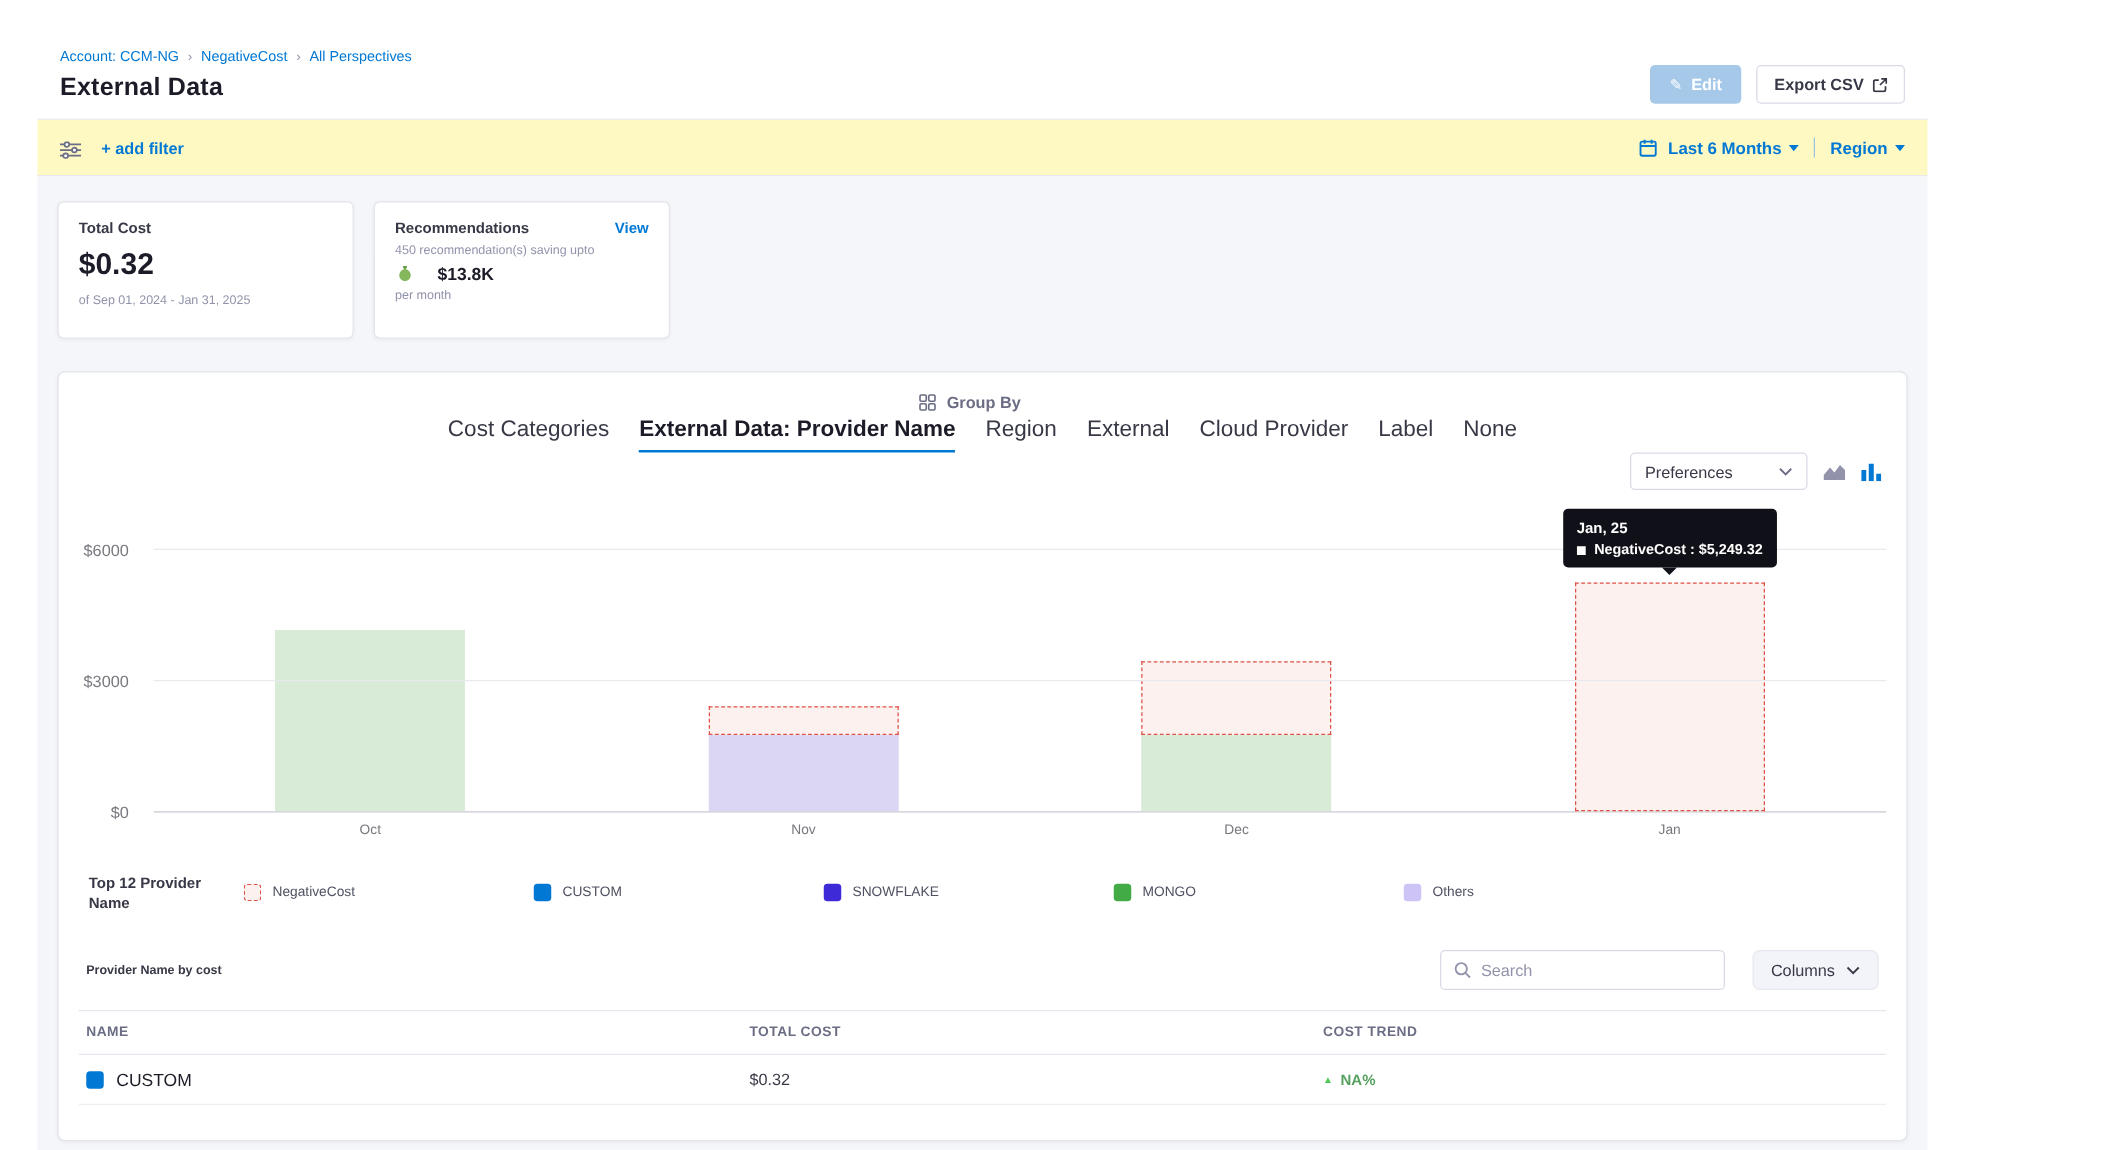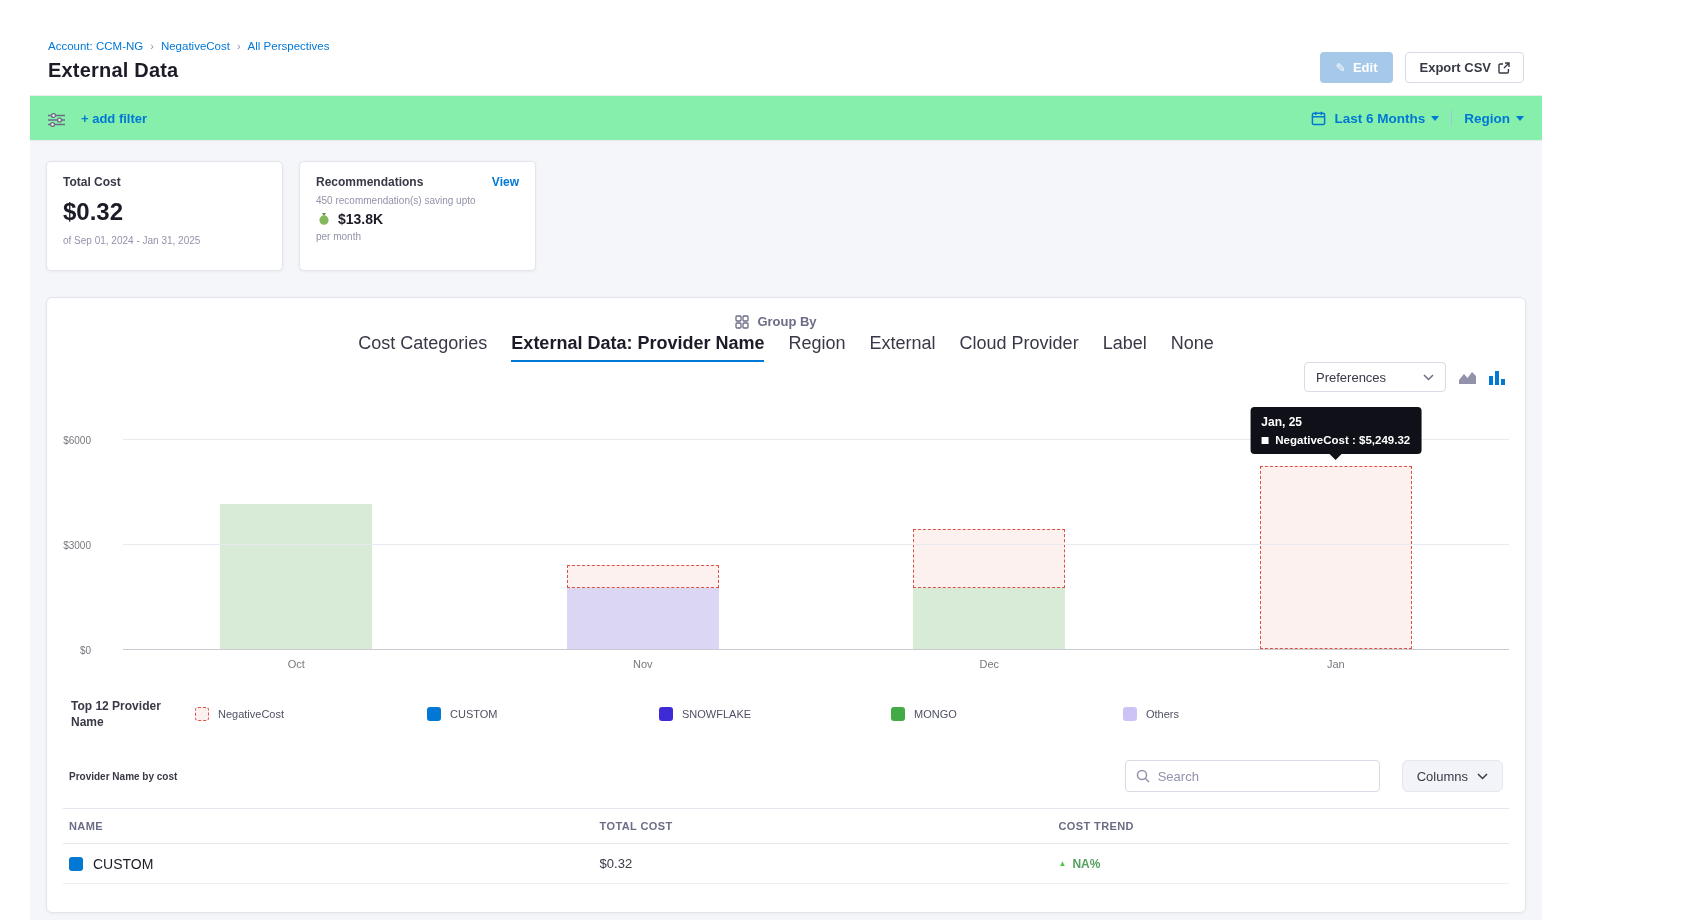--- a/index.html
+++ b/index.html
@@ -14,42 +14,42 @@
   .crumb-sep { color:#9293ab; font-size:11px; }
   .title { font-size:20px; font-weight:bold; color:#1c1c28; letter-spacing:.2px; }
   .actions { display:flex; gap:12px; padding-top:12px; }
   .btn { display:flex; align-items:center; gap:7px; height:31px; border-radius:4px; font-size:13px; font-weight:bold;
          font-family:inherit; cursor:pointer; }
   .btn-edit { background:#a6c9ea; color:#fff; border:none; padding:0 16px; }
   .pencil-icon { font-size:12px; }
   .btn-export { background:#fff; color:#383946; border:1px solid #d9dae6; padding:0 13px; }
 
   
-  .filter-bar { display:flex; align-items:center; height:46px; padding:0 18px; background:#86efac;
+  .filter-bar { display:flex; align-items:center; height:46px; padding:0 18px; background:#fef9c3;
                 border-top:1px solid #ebecf2; border-bottom:1px solid #e8e9f0; }
   .sliders { display:flex; margin-top:3px; cursor:pointer; }
   .add-filter { color:#0278d5; font-size:13px; font-weight:bold; margin-left:16px; cursor:pointer; text-decoration:none; }
   .time-controls { margin-left:auto; display:flex; align-items:center; gap:8px; }
   .time-link { display:flex; align-items:center; gap:6px; color:#0278d5; font-size:13.5px; font-weight:bold;
                cursor:pointer; text-decoration:none; }
   .tri { width:0; height:0; border:4px solid transparent; border-top:5px solid #0278d5; margin-top:4px; }
   .vdiv { width:1px; height:16px; background:#9fc3e4; margin:0 4px; }
 
   
   .content { background:#f4f6f9; padding:20px 16px 0; height:782px; overflow:hidden; }
   .cards-row { display:flex; gap:16px; margin-bottom:26px; }
   .card { background:#fff; border:1px solid #e4e5ec; border-radius:5px; padding:13px 16px; width:237px; height:110px;
           box-shadow:0 1px 3px rgba(96,97,112,.07); }
   .card-label { font-size:12px; font-weight:bold; color:#383946; }
   .card-value { font-size:24px; font-weight:bold; color:#1c1c28; margin-top:9px; }
   .card-sub { font-size:10px; color:#9293ab; margin-top:9px; }
   .card-top { display:flex; justify-content:space-between; align-items:center; }
   .view-link { font-size:12px; color:#0278d5; font-weight:bold; cursor:pointer; text-decoration:none; }
   .card .sub-tight { margin-top:6px; }
-  .card-amount { display:flex; align-items:center; gap:6px; margin-top:5px; font-size:14px; font-weight:bold; color:#1c1c28; }
+  .card-amount { display:flex; align-items:center; gap:18px; margin-top:5px; font-size:14px; font-weight:bold; color:#1c1c28; }
   .card-per { font-size:10px; color:#9293ab; margin-top:4px; }
 
   
   .panel { background:#fff; border:1px solid #e4e5ec; border-radius:6px; padding:16px; height:616px;
            box-shadow:0 1px 3px rgba(96,97,112,.07); }
 
   .groupby-row { display:flex; align-items:center; padding:0 4px;flex-direction:column; }
   .groupby-label { display:flex; align-items:center; gap:8px; color:#6b6d85; font-size:13px; font-weight:bold; margin-right:20px; }
   .gtabs { display:flex; gap:24px; align-items:center; }
   .gtab { font-size:18px; color:#383946; cursor:pointer; position:relative; padding:4px 0 8px; white-space:nowrap; }
@@ -57,21 +57,21 @@
   .gtab.active::after { content:''; position:absolute; left:0; right:0; bottom:0; height:2px; background:#0278d5; }
   .chart-controls { margin-left:auto; display:flex; align-items:center; gap:12px; }
   .prefs-select { width:142px; height:30px; border:1px solid #d9dae6; border-radius:4px; background:#fff;
                   display:flex; align-items:center; justify-content:space-between; padding:0 11px;
                   font-size:13px; color:#383946; cursor:pointer; }
   .cticon { display:flex; cursor:pointer; }
 
   
   .chart { position:relative; margin-top:48px; padding-left:60px; }
   .yticks { position:absolute; left:0; top:0; width:50px; height:210px; }
-  .ytick { position:absolute; right:22px; transform:translateY(50%); font-size:10px; color:#77787e; }
+  .ytick { position:absolute; right:10px; transform:translateY(50%); font-size:13px; color:#77787e; }
   .plot { position:relative; height:210px; border-bottom:1.5px solid #c9cad2; }
   .gridline { position:absolute; left:0; right:0; height:1px; background:#e9e9f0; }
   .bars { position:absolute; left:0; right:0; top:0; bottom:0; }
   .bar-slot { position:absolute; bottom:0; top:0; width:152px; transform:translateX(-50%);
               display:flex; flex-direction:column-reverse; }
   .bar-seg { width:100%; }
   .bar-seg.dashed { border:1.4px dashed #dd5146; }
   .xlabels { position:relative; height:24px; }
   .xlabel { position:absolute; top:8px; transform:translateX(-50%); font-size:11px; color:#77787e; }
 
@@ -86,21 +86,21 @@
   
   .legend-row { display:flex; align-items:center; margin-top:24px; padding-left:8px; }
   .legend-title { width:116px; font-size:12px; font-weight:bold; color:#383946; line-height:1.35; }
   .legend-items { display:flex; flex:1; margin-left:8px; }
   .legend-item { width:232px; display:flex; align-items:center; gap:9px; font-size:11px; color:#4f5162; cursor:pointer; }
   .swatch { width:14px; height:14px; border-radius:3px; flex:0 0 auto; }
 
   
   .table-bar { display:flex; align-items:center; margin-top:30px; padding:0 6px; }
   .table-title { font-size:10px; font-weight:bold; color:#383946; }
-  .search-box { margin-left:auto; width:255px; height:32px; border:1px solid #d9dae6; border-radius:4px; background:#fff;
+  .search-box { margin-left:auto; width:228px; height:32px; border:1px solid #d9dae6; border-radius:4px; background:#fff;
                 display:flex; align-items:center; gap:8px; padding:0 10px; }
   .search-box input { border:none; outline:none; background:transparent; font-size:13px; color:#383946; width:100%;
                       font-family:inherit; }
   .search-box input::placeholder { color:#9293ab; }
   .columns-btn { margin-left:22px; height:32px; padding:0 14px; background:#f3f3fa; border:1px solid #e6e7ee;
                  border-radius:6px; display:flex; align-items:center; gap:9px; font-size:13px; color:#383946;
                  font-family:inherit; cursor:pointer; }
 
   .table { margin-top:16px; }
   .thead, .trow { display:grid; grid-template-columns:37% 32% 31%; align-items:center; padding:0 6px; }

